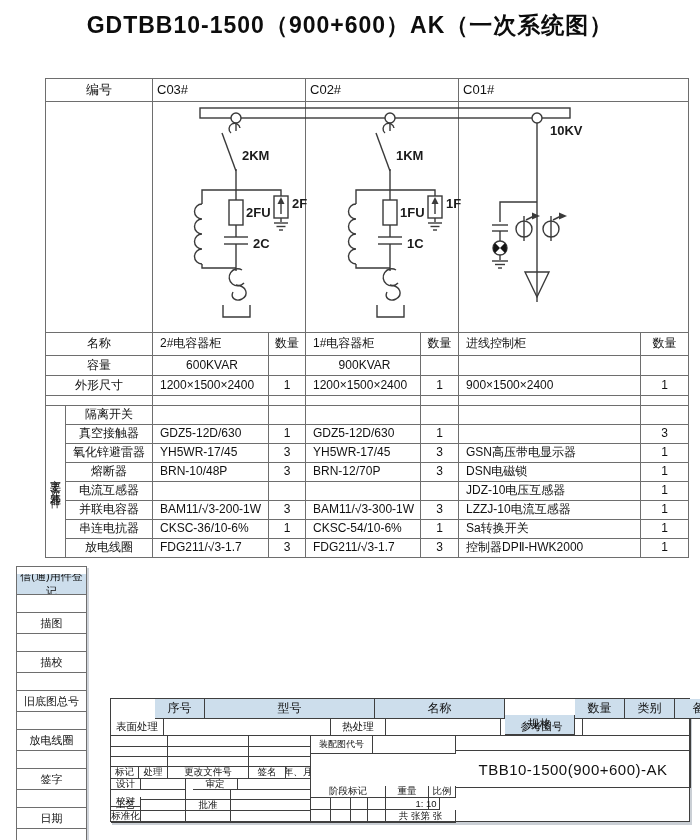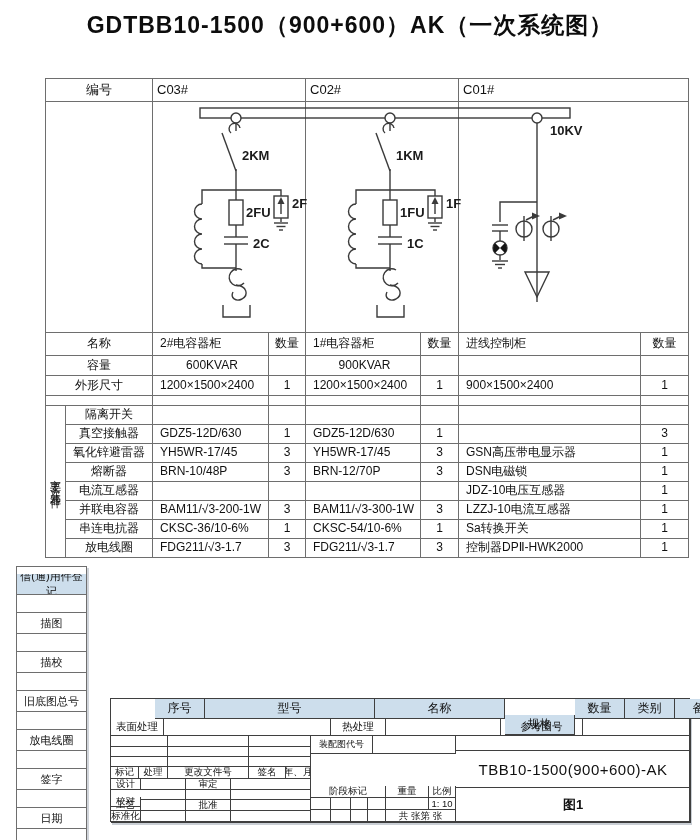--- a/index.html
+++ b/index.html
@@ -342,21 +342,21 @@
     <div class="tb" style="left:138px;top:58px;width:62px;height:10px"></div>
 
     <div class="tb" style="left:0;top:68px;width:28px;height:12px">标记</div>
     <div class="tb" style="left:28px;top:68px;width:29px;height:12px">处理</div>
     <div class="tb" style="left:57px;top:68px;width:81px;height:12px">更改文件号</div>
     <div class="tb" style="left:138px;top:68px;width:37px;height:12px">签名</div>
     <div class="tb" style="left:175px;top:68px;width:25px;height:12px">年、月</div>
 
     <div class="tb" style="left:0;top:80px;width:30px;height:11px">设计</div>
     <div class="tb" style="left:30px;top:80px;width:45px;height:11px"></div>
-    <div class="tb" style="left:75px;top:80px;width:45px;height:11px">审定</div>
+    <div class="tb" style="left:82px;top:80px;width:45px;height:11px">审定</div>
     <div class="tb" style="left:120px;top:80px;width:80px;height:11px"></div>
     <div class="tb" style="left:0;top:98px;width:30px;height:10px">校对</div>
     <div class="tb" style="left:30px;top:91px;width:45px;height:10px"></div>
     <div class="tb" style="left:75px;top:91px;width:45px;height:10px"></div>
     <div class="tb" style="left:120px;top:91px;width:80px;height:10px"></div>
     <div class="tb" style="left:0;top:101px;width:30px;height:11px">工艺</div>
     <div class="tb" style="left:30px;top:101px;width:45px;height:11px"></div>
     <div class="tb" style="left:75px;top:101px;width:45px;height:11px">批准</div>
     <div class="tb" style="left:120px;top:101px;width:80px;height:11px"></div>
     <div class="tb" style="left:0;top:112px;width:30px;height:12px">标准化</div>
@@ -367,25 +367,24 @@
     <div class="tb" style="left:200px;top:37px;width:62px;height:18px;font-size:9px">装配图代号</div>
     <div class="tb" style="left:262px;top:37px;width:83px;height:18px"></div>
     <div class="tb" style="left:200px;top:87px;width:75px;height:12px">阶段标记</div>
     <div class="tb" style="left:275px;top:87px;width:43px;height:12px">重量</div>
     <div class="tb" style="left:318px;top:87px;width:27px;height:12px">比例</div>
     <div class="tb" style="left:200px;top:99px;width:20px;height:12px"></div>
     <div class="tb" style="left:220px;top:99px;width:20px;height:12px"></div>
     <div class="tb" style="left:240px;top:99px;width:17px;height:12px"></div>
     <div class="tb" style="left:257px;top:99px;width:18px;height:12px"></div>
     <div class="tb" style="left:275px;top:99px;width:43px;height:12px"></div>
-    <div class="tb" style="left:318px;top:99px;width:27px;height:12px">1: 10</div>
+    <div class="tb" style="left:302px;top:99px;width:27px;height:12px">1: 10</div>
     <div class="tb" style="left:200px;top:111px;width:20px;height:13px"></div>
     <div class="tb" style="left:220px;top:111px;width:20px;height:13px"></div>
     <div class="tb" style="left:240px;top:111px;width:17px;height:13px"></div>
     <div class="tb" style="left:257px;top:111px;width:18px;height:13px"></div>
     <div class="tb" style="left:275px;top:111px;width:70px;height:13px">共  张第  张</div>
 
     <div class="tb" style="left:345px;top:37px;width:235px;height:15px"></div>
     <div class="tb code" style="left:345px;top:52px;width:235px;height:37px">TBB10-1500(900+600)-AK</div>
-    <div class="tb fig" style="left:345px;top:89px;width:235px;height:35px">图1</div>
   </div>
 
 </div>
 
 </body></html>

